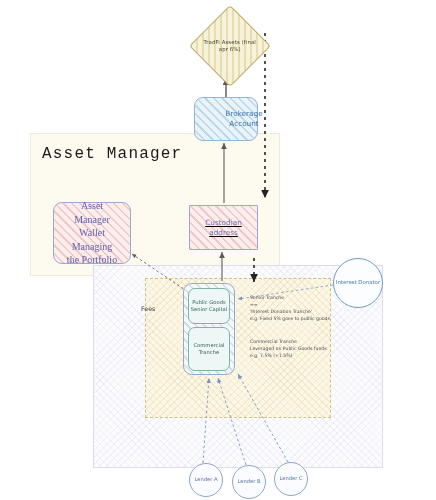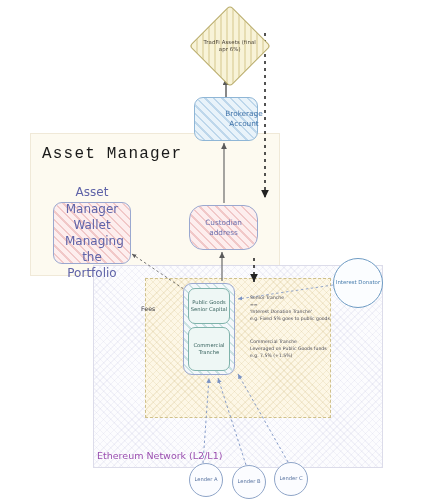--- a/index.html
+++ b/index.html
@@ -101,29 +101,29 @@
   }
 
   .n-brokerage{
     left:194px;top:97px;width:64px;height:44px;
     background:#e9f3fa;border:1.5px solid #8fb6d6;border-radius:9px;
   }
   .n-brokerage .lbl{font-size:7.3px;color:#3f72a8;padding-left:36px;}
 
   .n-custodian{
     left:189px;top:205px;width:69px;height:45px;
-    background:#fdeeee;border:1.5px solid #9aa8d0;border-radius:14px;
+    background:#fdeeee;border:1.5px solid #9aa8d0;border-radius:1px;text-decoration:underline;
   }
   .n-custodian .lbl{font-size:7.3px;color:#6c6fae;}
 
   .n-amwallet{
     left:53px;top:202px;width:78px;height:62px;
     background:#fdeeee;border:1.5px solid #9aa8d0;border-radius:9px;
   }
-  .n-amwallet .lbl{font-size:12px;color:#5f63a8;width:54px;}
+  .n-amwallet .lbl{font-size:10px;color:#5f63a8;width:54px;font-family:Liberation Serif, serif;}
 
   .n-vault{
     left:183px;top:283px;width:52px;height:92px;
     background:#f4f8fb;border:1.4px solid #9aa8d0;border-radius:9px;
   }
 
   .n-senior{
     left:188px;top:288px;width:42px;height:36px;
     background:#eef7f5;border:1.3px solid #7fb3ab;border-radius:7px;
   }
@@ -170,21 +170,20 @@
 <body>
 
 <div class="stage">
 
   <div class="container-am"></div>
   <div class="title-am">Asset Manager</div>
 
   <div class="container-eth">
     <div class="container-eth-hatch"></div>
   </div>
-  <div class="label-eth">Ethereum Network (L2/L1)</div>
 
   <div class="container-pool">
     <div class="container-pool-hatch"></div>
   </div>
 
   <svg class="edges">
     <defs>
       <marker id="ah" markerWidth="7" markerHeight="7" refX="5.4" refY="2.6" orient="auto">
         <path d="M0,0 L5.4,2.6 L0,5.2 z" fill="#5a5a5a"></path>
       </marker>

